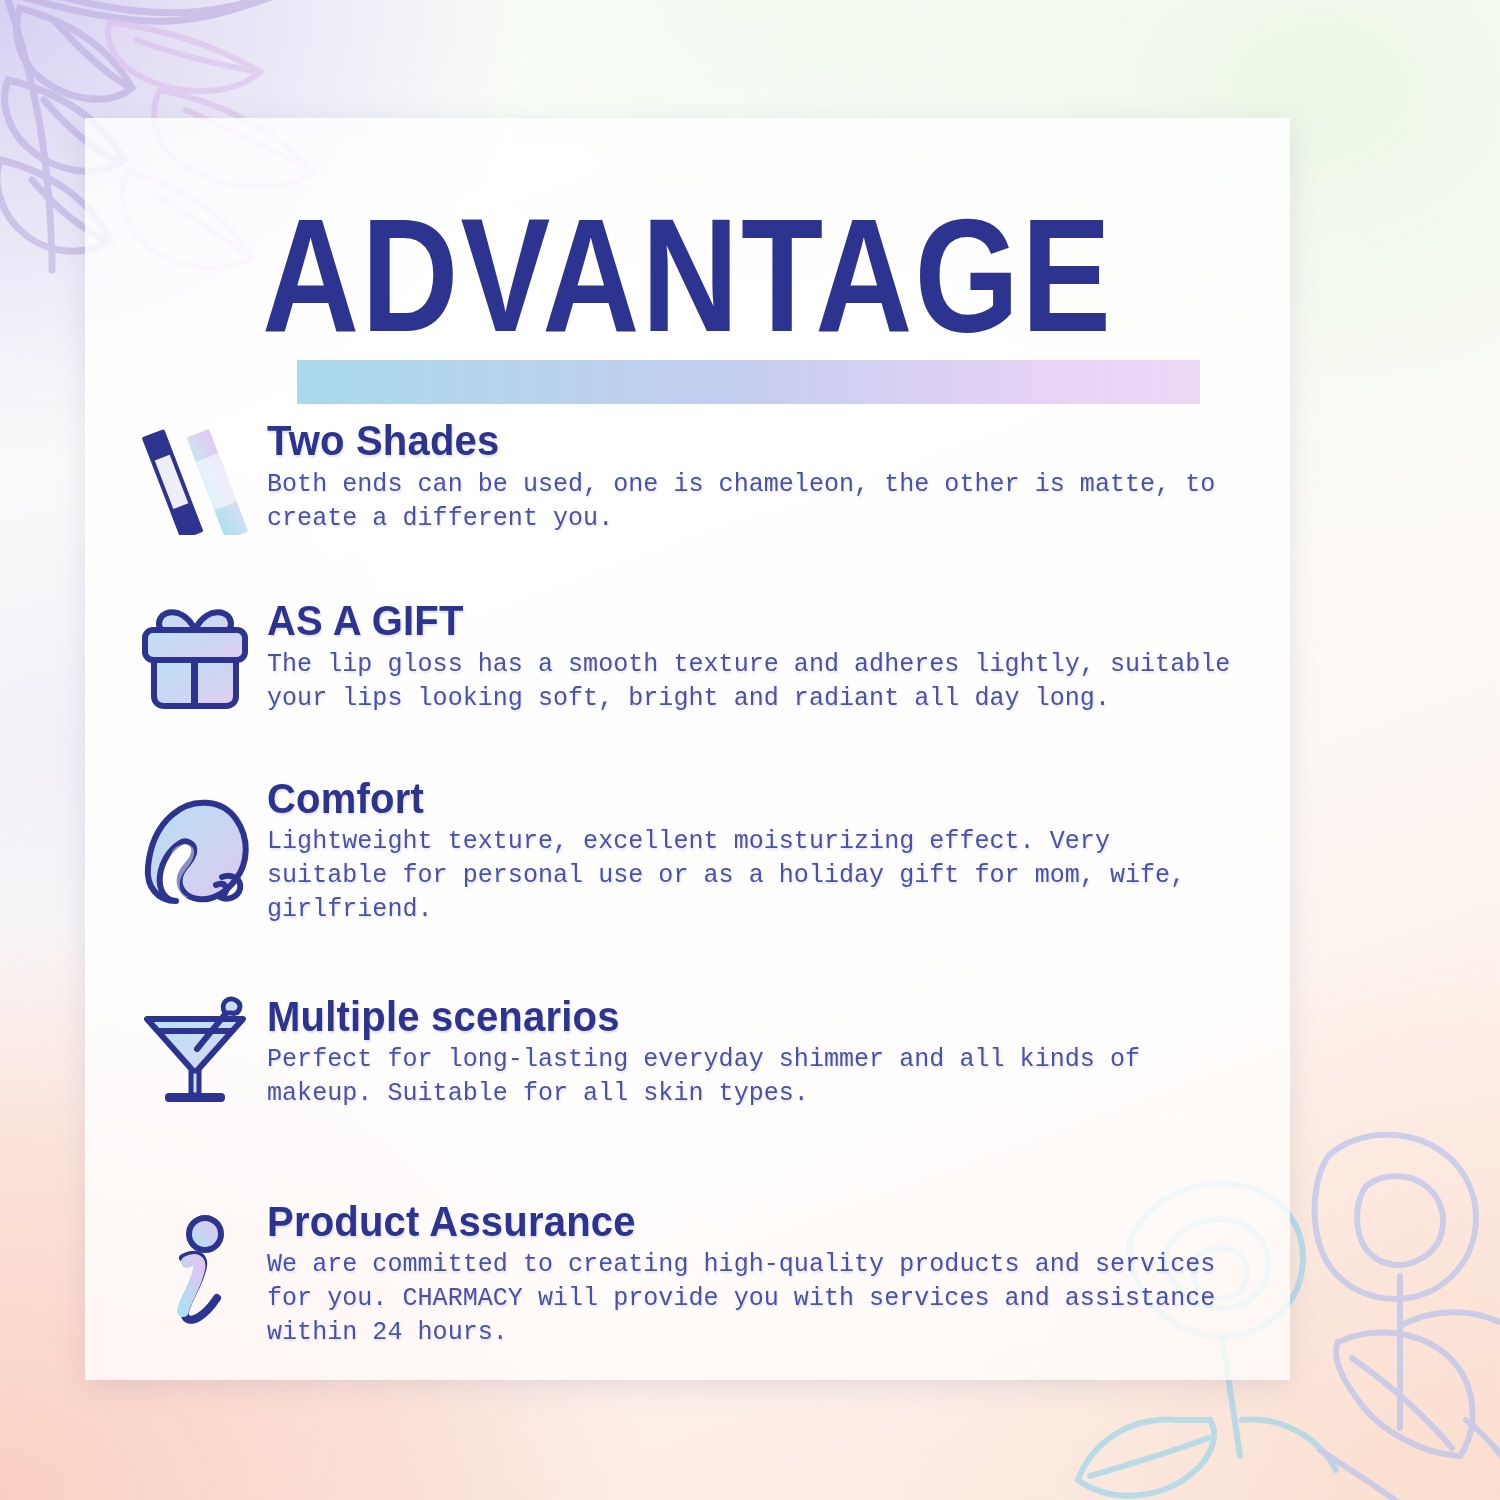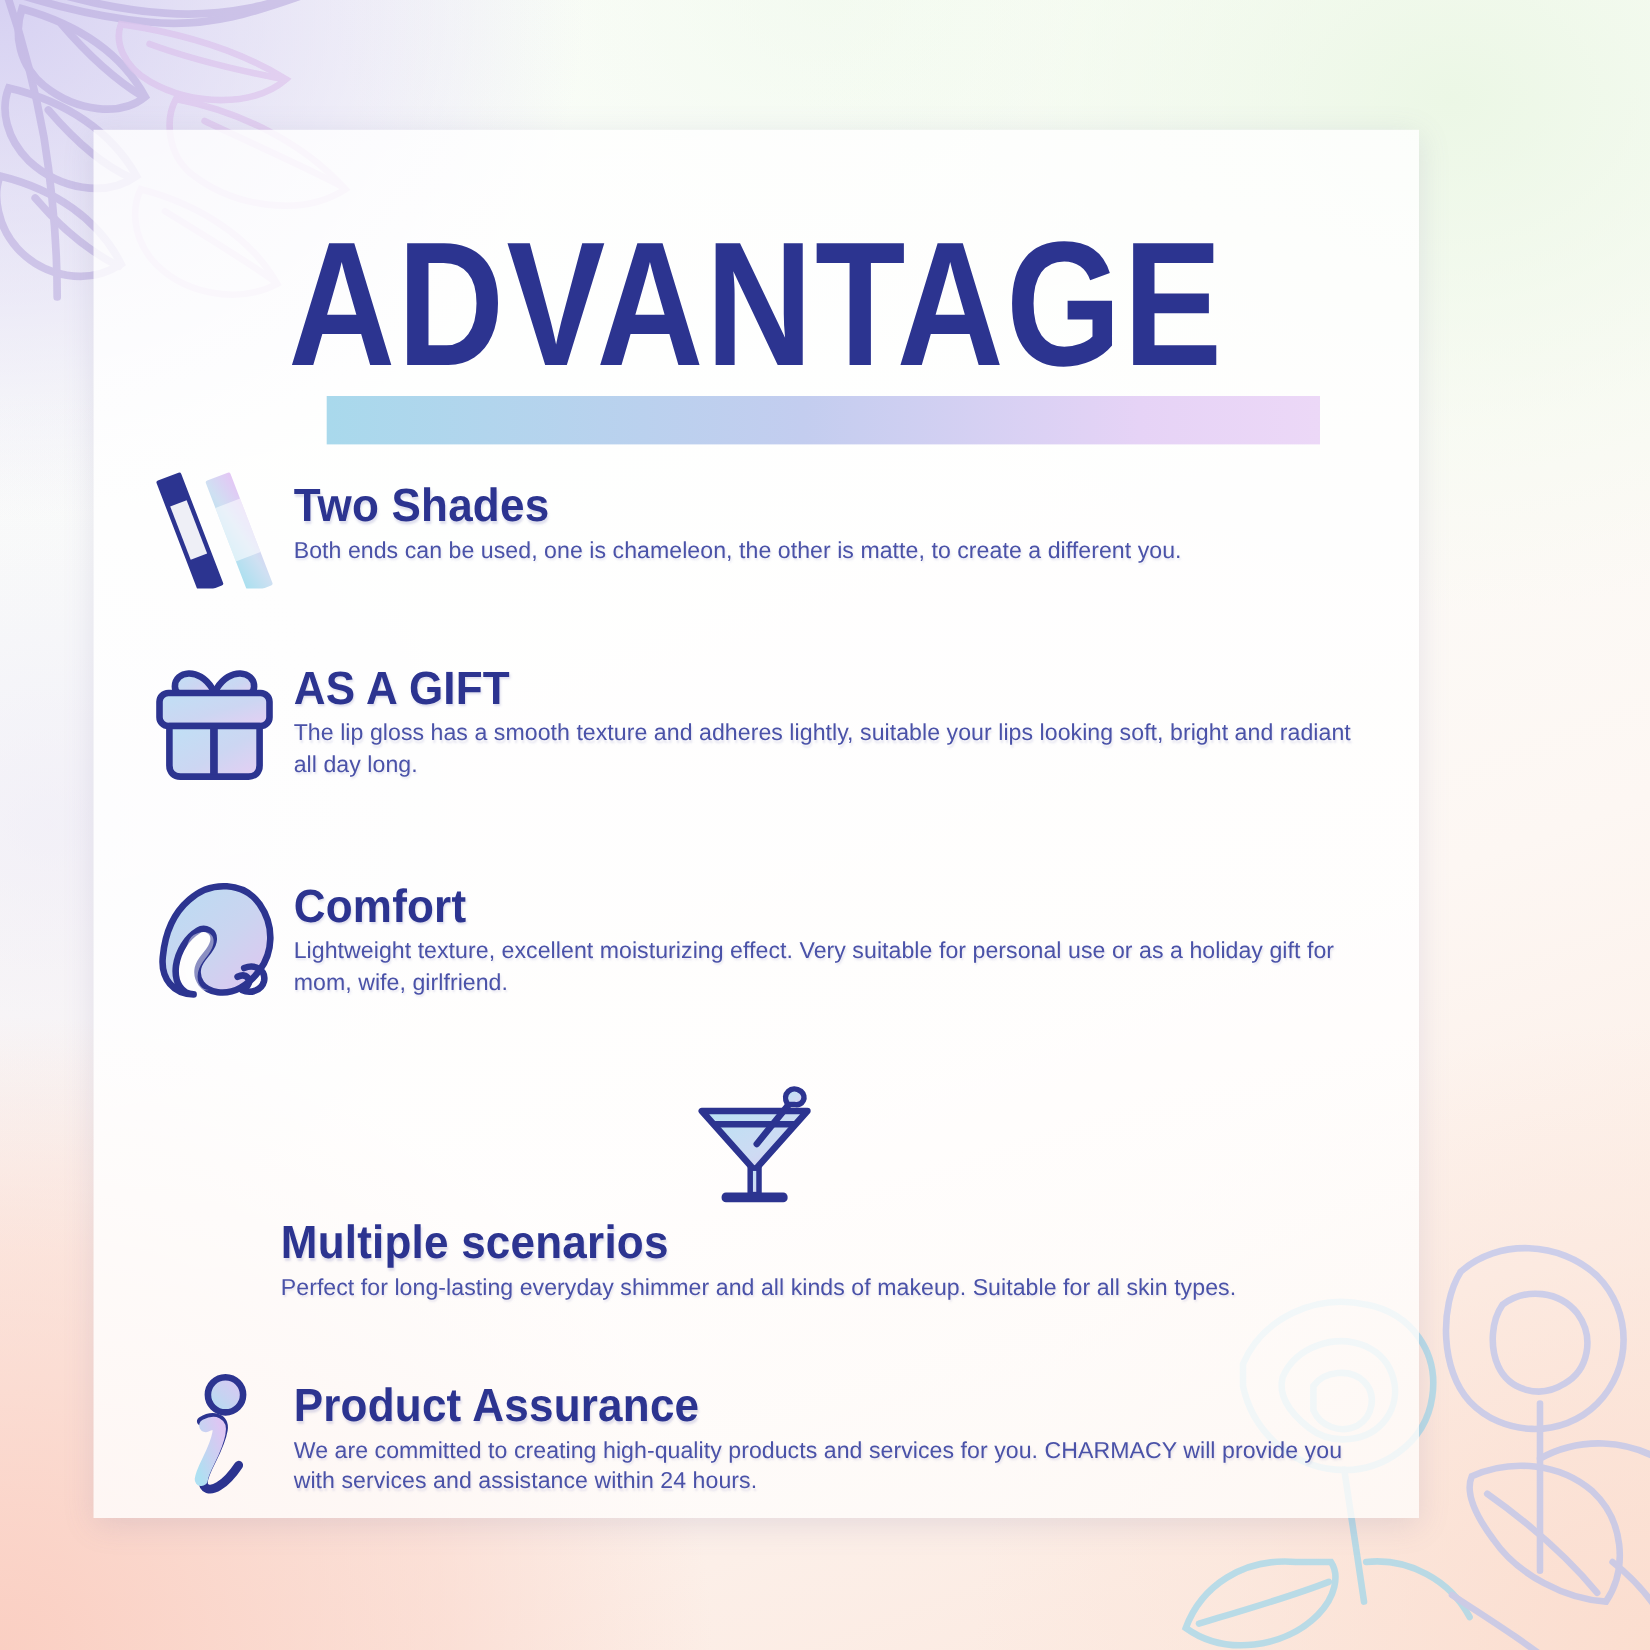--- a/index.html
+++ b/index.html
@@ -129,34 +129,34 @@
     font-size: 40px;
     color: #2c3490;
     line-height: 1.08;
     letter-spacing: 0.2px;
     margin: 0 0 6px 0;
     text-shadow: 1px 2px 2px rgba(150,150,200,0.30);
     transform: scaleY(1.06);
     transform-origin: left top;
   }
   .feature-desc {
-    font-family: Liberation Sans, sans-serif;
-    font-size: 21px;
+    font-family: Liberation Mono, monospace;
+    font-size: 25px;
     color: #4a52a8;
     line-height: 1.36;
     letter-spacing: 0.05px;
     margin: 0;
     text-shadow: 1px 2px 2px rgba(160,160,205,0.28);
   }
 
   
   #feature-0 { margin-top: 0px;  margin-bottom: 56px; }
-  #feature-1 { margin-bottom: 74px; }
+  #feature-1 { margin-bottom: 56px; }
   #feature-2 { margin-bottom: 62px; }
-  #feature-3 { margin-bottom: 60px; flex-direction: column; }
+  #feature-3 { margin-bottom: 84px; }
 </style>
 </head>
 <body>
 
 <div id="bg-canvas"></div>
 
 <svg class="deco" id="deco-topleft" viewBox="0 0 420 360" fill="none">
   <g stroke="#b7a8dd" stroke-width="7" stroke-linecap="round" fill="none">
     <path d="M10 20 C 70 40, 120 55, 175 60 C 230 66, 275 50, 320 34"></path>
     <path d="M18 10 C 75 30, 130 48, 190 52 C 245 56, 290 44, 330 28"></path>

